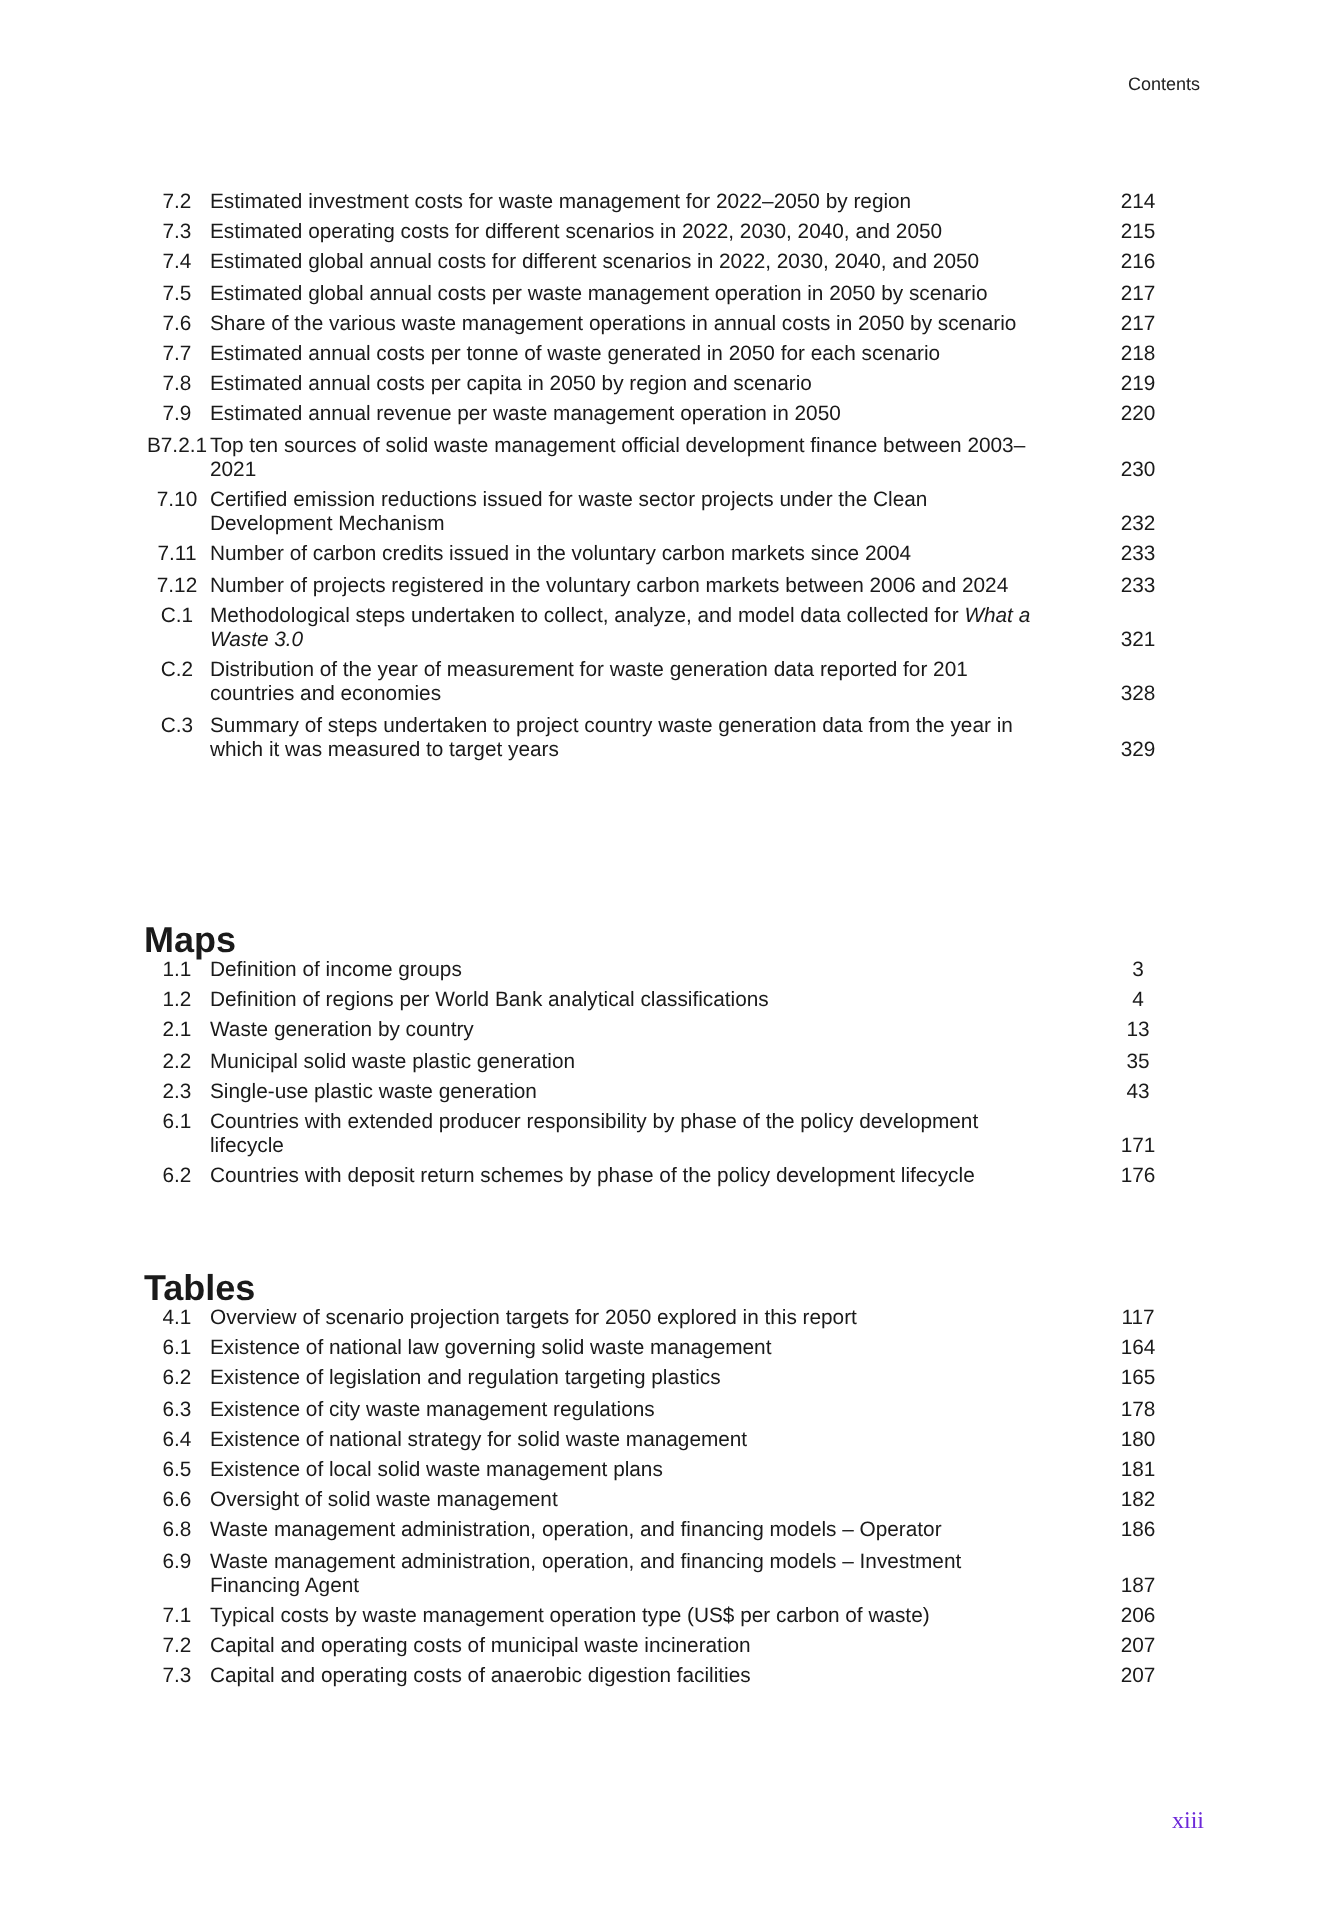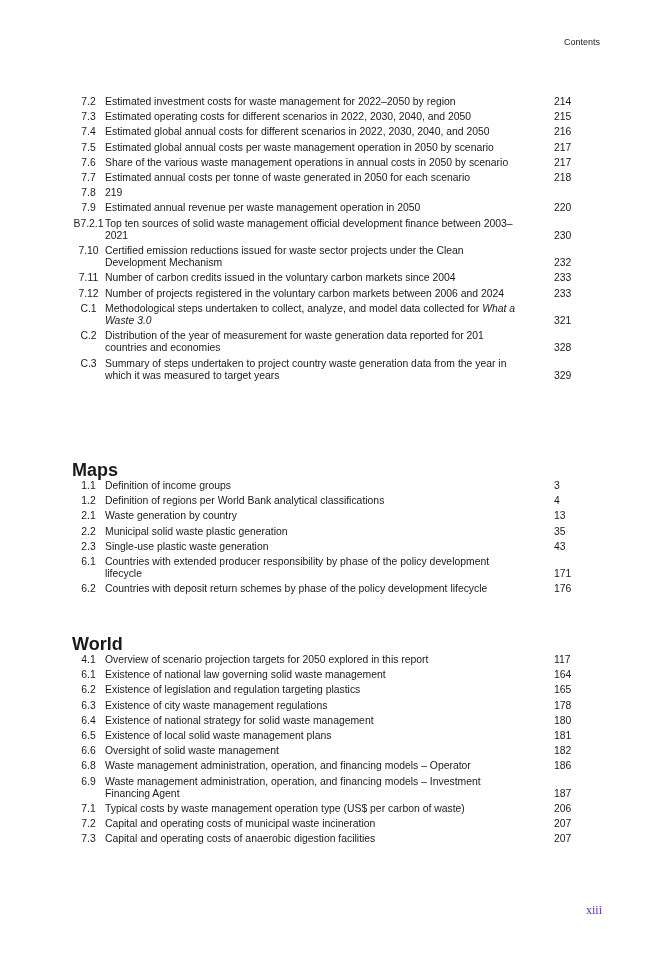--- a/index.html
+++ b/index.html
@@ -3,21 +3,21 @@
   <meta charset="utf-8">
   <style>
     html, body { margin: 0; padding: 0; background: #ffffff; }
     body { width: 672px; height: 960px; position: relative; overflow: hidden;
            font-family: "Liberation Sans", sans-serif; color: #1a1a1a; }
     .running-head { position: absolute; top: 37px; right: 72px; font-size: 9px; color: #222; text-align: center; }
     .toc { position: absolute; left: 72px; width: 512px; font-size: 10.4px; line-height: 12.2px; }
     .entry { display: flex; align-items: flex-end; margin-bottom: 3px; }
     .num { width: 33px; flex: 0 0 33px; align-self: flex-start; text-align: center; }
     .title { flex: 1 1 auto; padding-right: 30px; }
-    .page { width: 30px; flex: 0 0 30px; text-align: left; }
+    .page { width: 30px; flex: 0 0 30px; text-align: center; }
     .section-head { font-size: 18px; font-weight: bold; margin: 0 0 2px 0; line-height: 15px; }
     .folio { position: absolute; right: 70px; top: 903px; font-family: "Liberation Serif", serif;
              font-size: 12px; color: #6d28d9; }
     em { font-style: italic; }
   </style>
 </head>
 <body>
 
 <div class="running-head">Contents</div>
 
@@ -47,20 +47,21 @@
       <span class="title"><span>Share of the various waste management operations in annual costs in 2050 by scenario</span></span>
       <span class="page">217</span>
     </div>
     <div class="entry">
       <span class="num">7.7</span>
       <span class="title"><span>Estimated annual costs per tonne of waste generated in 2050 for each scenario</span></span>
       <span class="page">218</span>
     </div>
     <div class="entry">
       <span class="num">7.8</span>
+      <span class="title"><span>Estimated annual costs per capita in 2050 by region and scenario</span></span>
       <span class="page">219</span>
     </div>
     <div class="entry">
       <span class="num">7.9</span>
       <span class="title"><span>Estimated annual revenue per waste management operation in 2050</span></span>
       <span class="page">220</span>
     </div>
     <div class="entry">
       <span class="num">B7.2.1</span>
       <span class="title"><span>Top ten sources of solid waste management official development finance between 2003–2021</span></span>
@@ -133,21 +134,21 @@
       </div>
       <div class="entry">
         <span class="num">6.2</span>
         <span class="title"><span>Countries with deposit return schemes by phase of the policy development lifecycle</span></span>
         <span class="page">176</span>
       </div>
     </div>
 </div>
 
 <div class="toc" id="tables" style="top:637px;">
-  <div class="section-head">World</div>
+  <div class="section-head">Tables</div>
   <div id="tables-list">
       <div class="entry">
         <span class="num">4.1</span>
         <span class="title"><span>Overview of scenario projection targets for 2050 explored in this report</span></span>
         <span class="page">117</span>
       </div>
       <div class="entry">
         <span class="num">6.1</span>
         <span class="title"><span>Existence of national law governing solid waste management</span></span>
         <span class="page">164</span>

